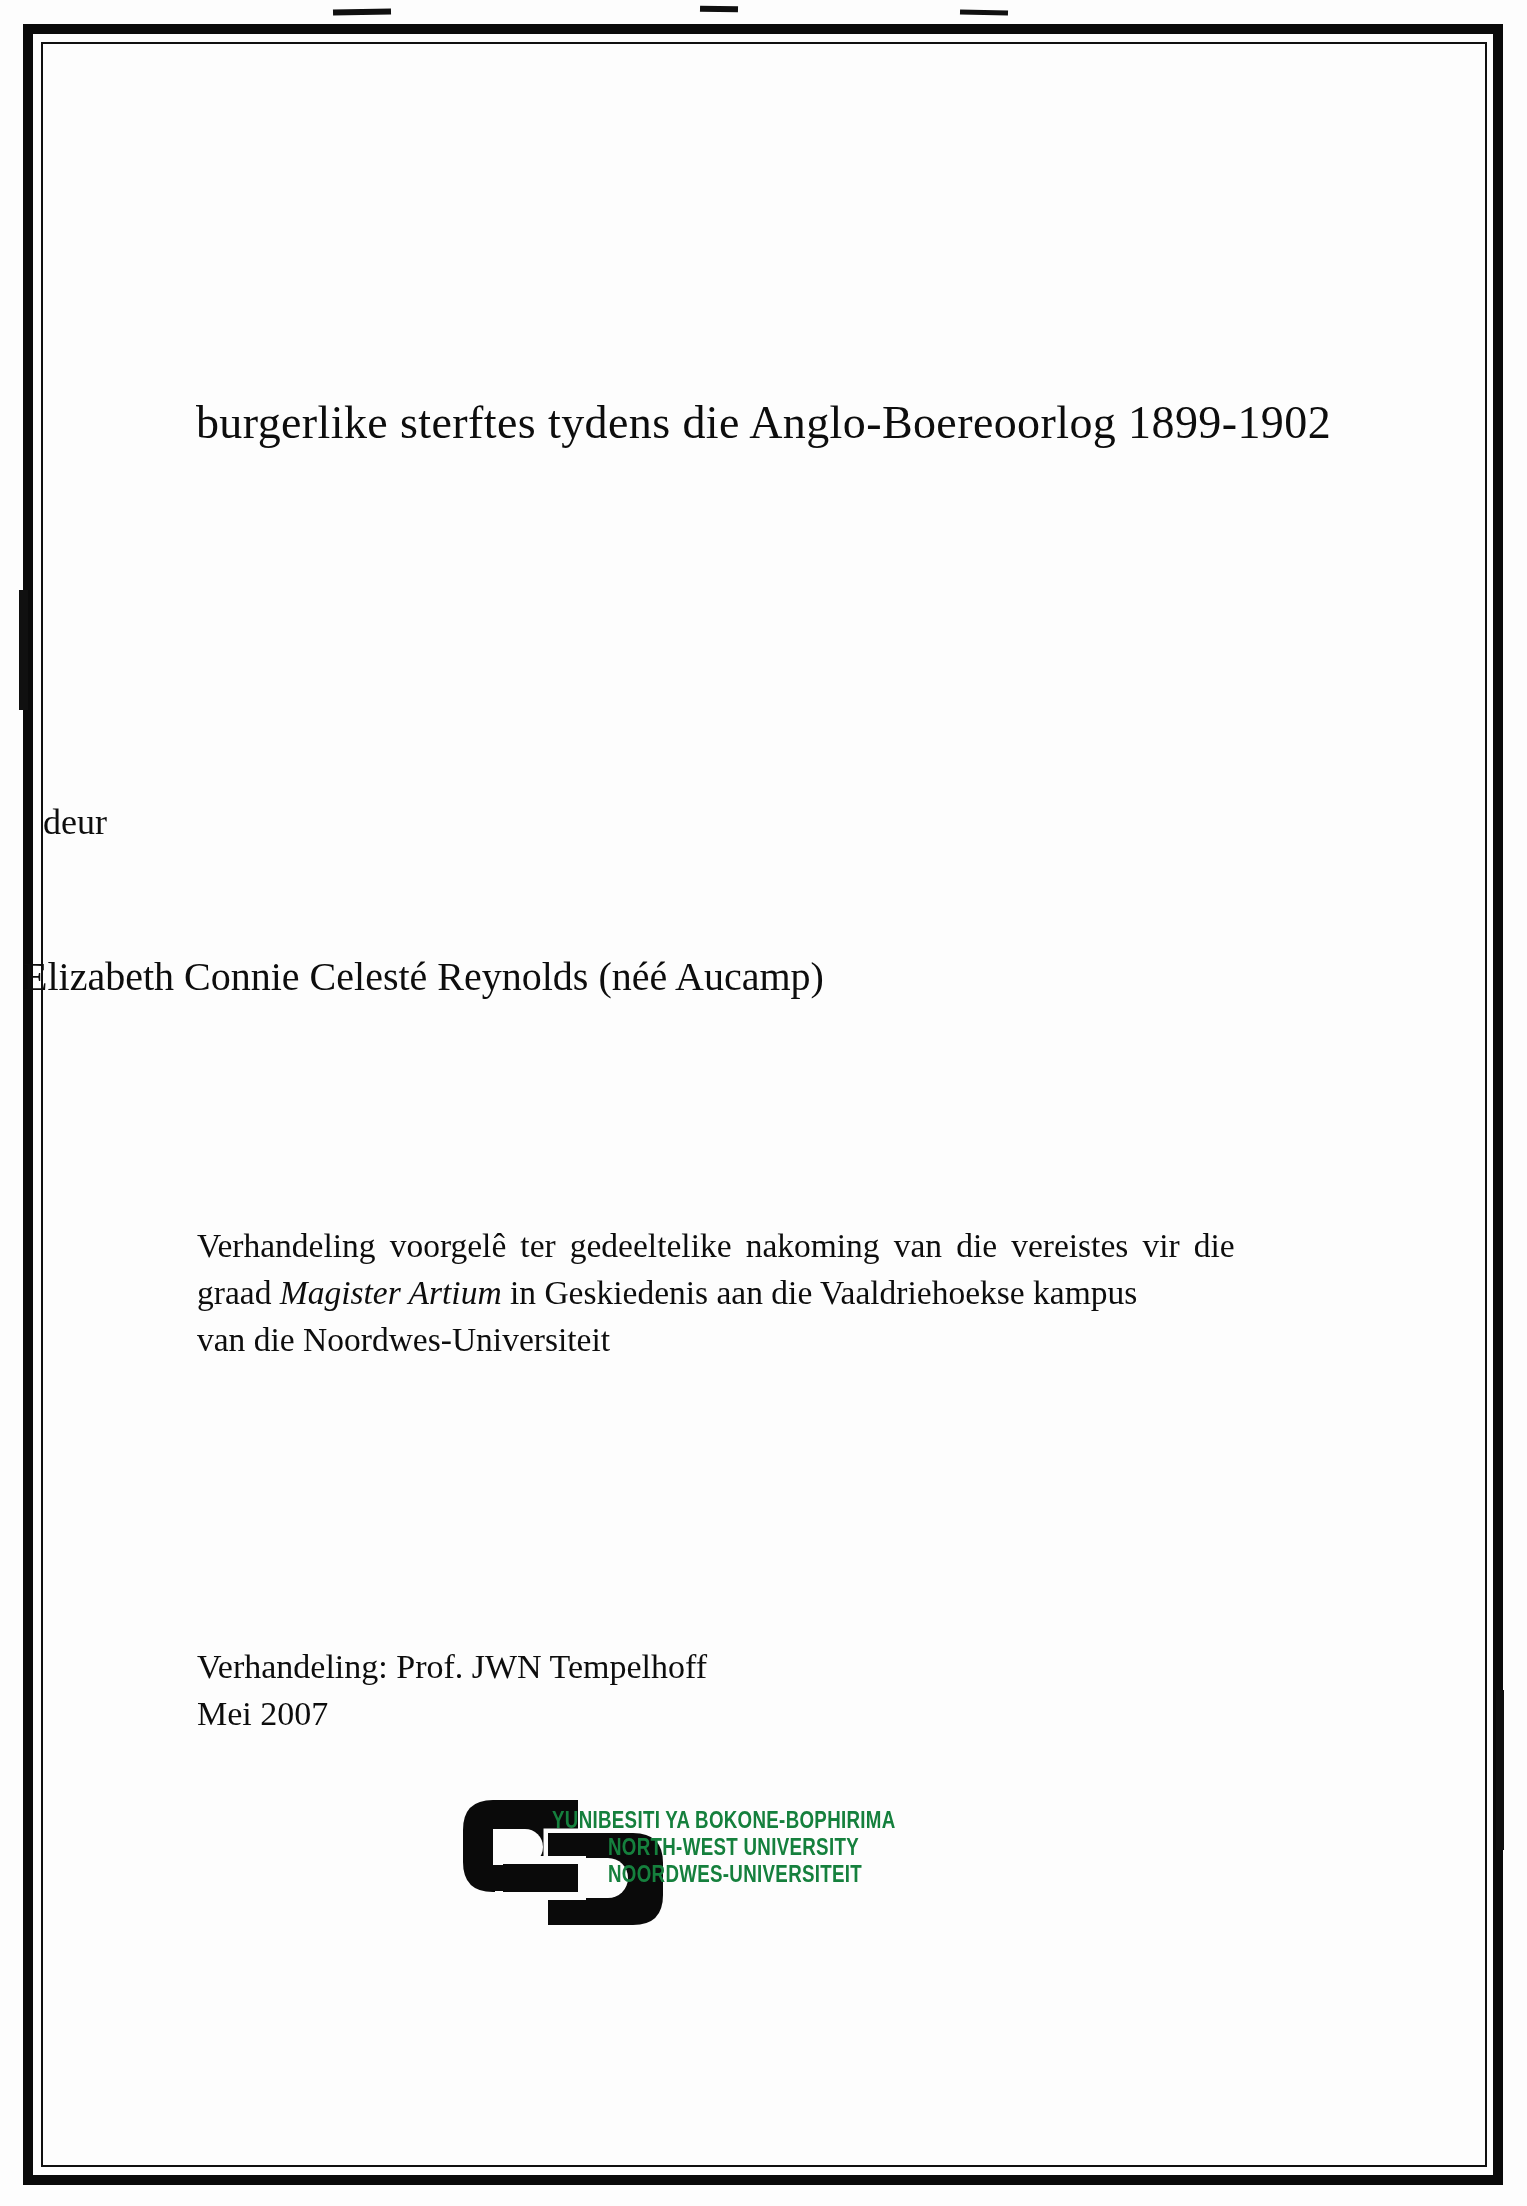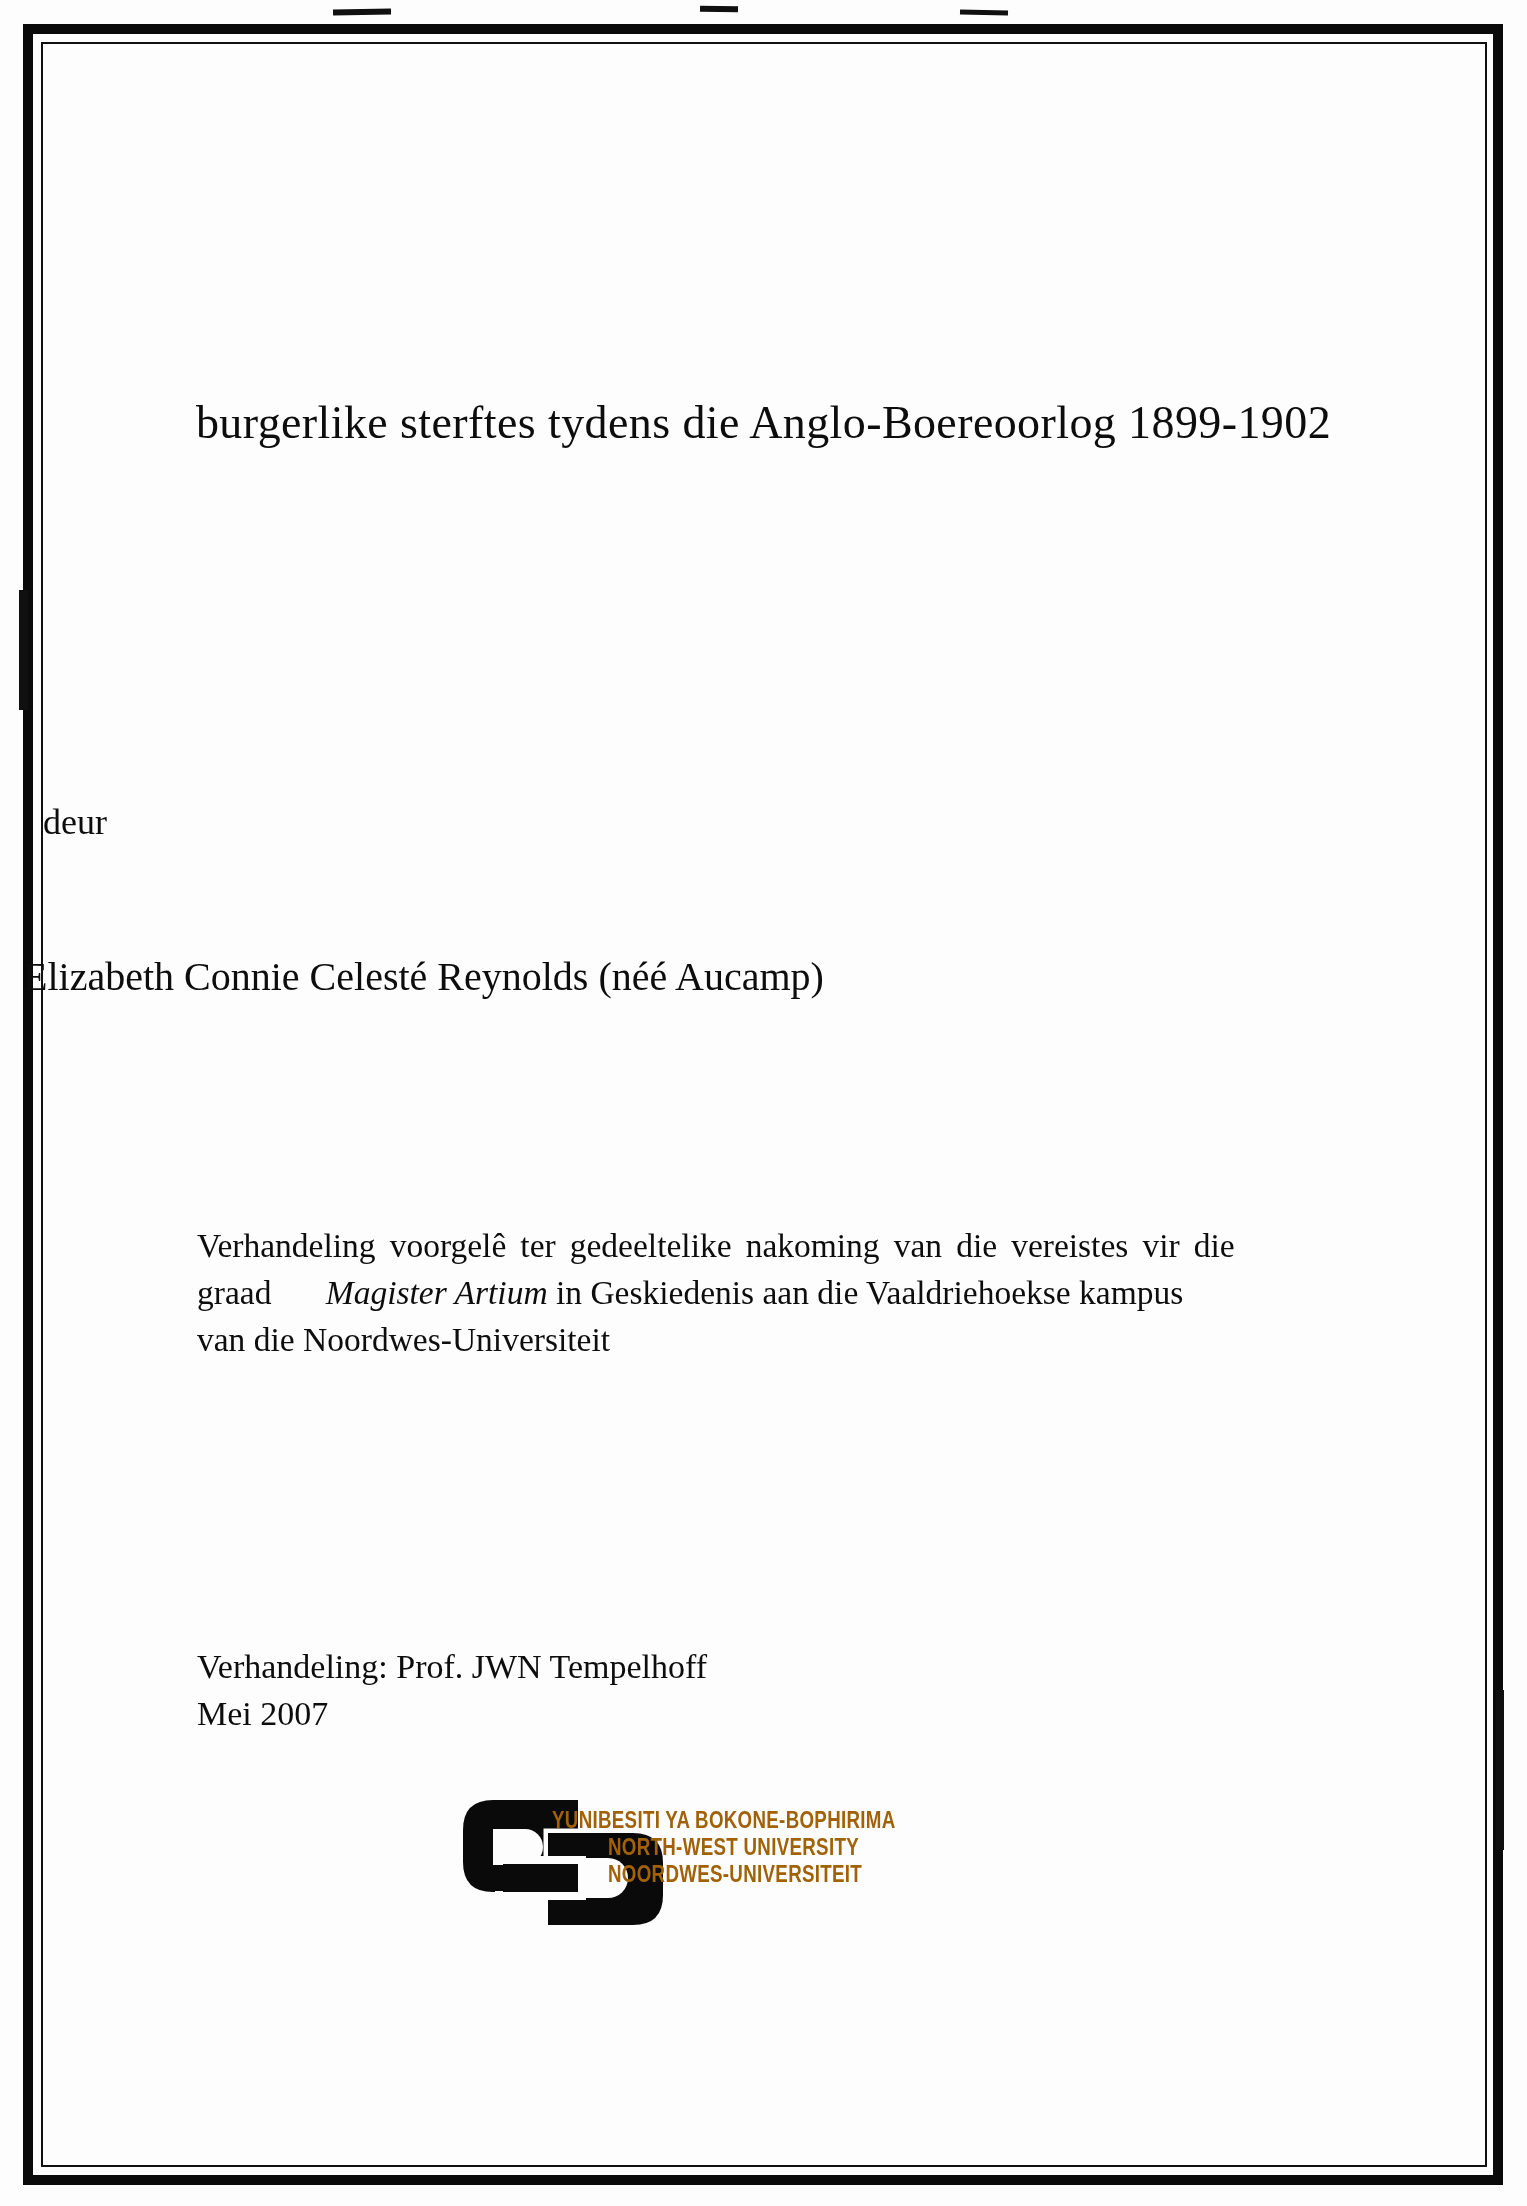--- a/index.html
+++ b/index.html
@@ -34,32 +34,32 @@
   }
   .author-line{
     position:absolute;left:23px;right:57px;top:953px;
     text-align:left;font-size:40px;font-family:Liberation Serif, serif;
   }
   .thesis-statement{
     position:absolute;left:197px;top:1222px;width:1175px;
     font-size:33.5px;line-height:47px;
   }
   .thesis-statement .justified{word-spacing:0.17em;}
-  .thesis-statement .italic{font-style:italic;margin-left:46px;}
+  .thesis-statement .italic{font-style:italic;}
   .supervisor-block{
     position:absolute;left:197px;top:1643px;
     font-size:34px;line-height:47px;
   }
   .logo-glyph{
     position:absolute;left:463px;top:1800px;width:200px;height:125px;
   }
   .logo-text{
     position:absolute;left:552px;top:1806px;
     font-family:"Liberation Sans", sans-serif;
-    font-size:24px;font-weight:600;letter-spacing:0.4px;color:#a16207;
+    font-size:24px;font-weight:600;letter-spacing:0.4px;color:#15803d;
   }
   .logo-text .ltline{
     height:27px;line-height:27px;white-space:nowrap;
     transform:scaleX(0.78);transform-origin:0 50%;
   }
   .logo-text .indent{margin-left:56px;}
 </style>
 </head>
 <body>
 

